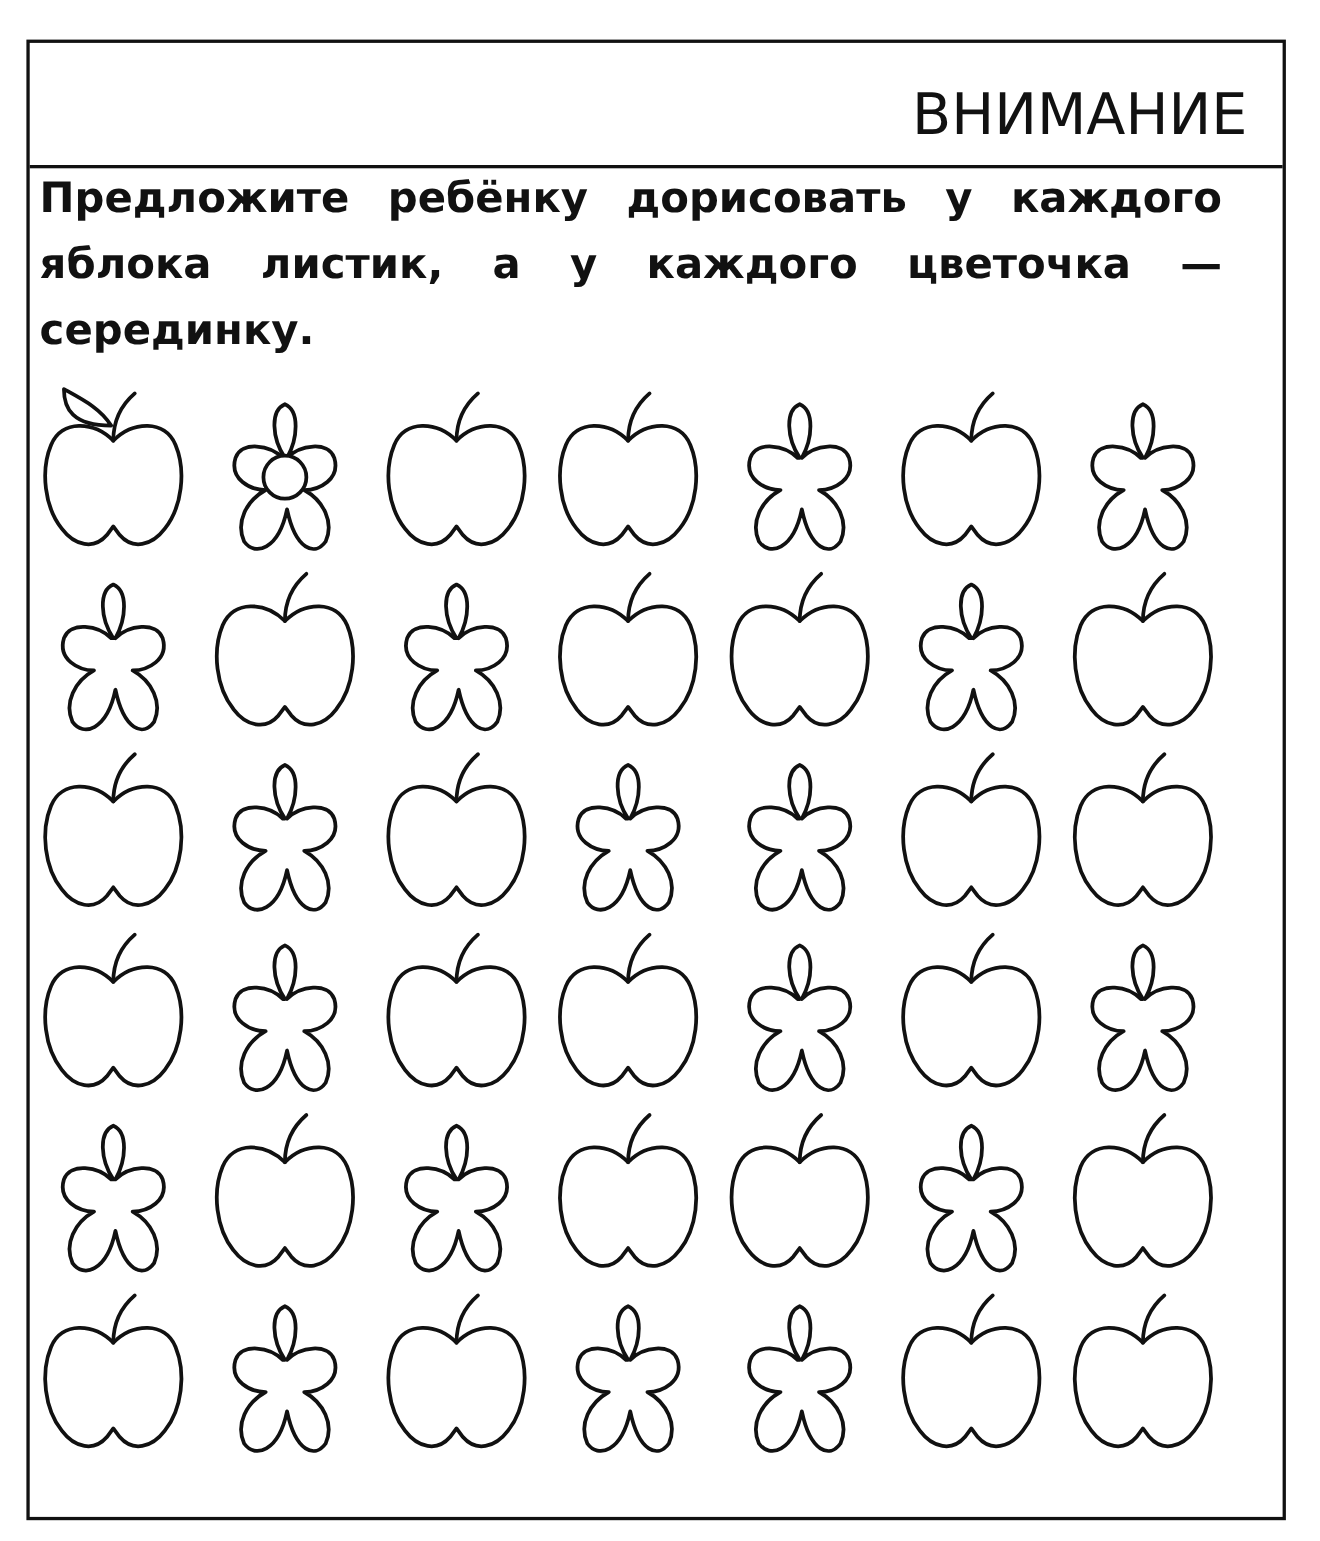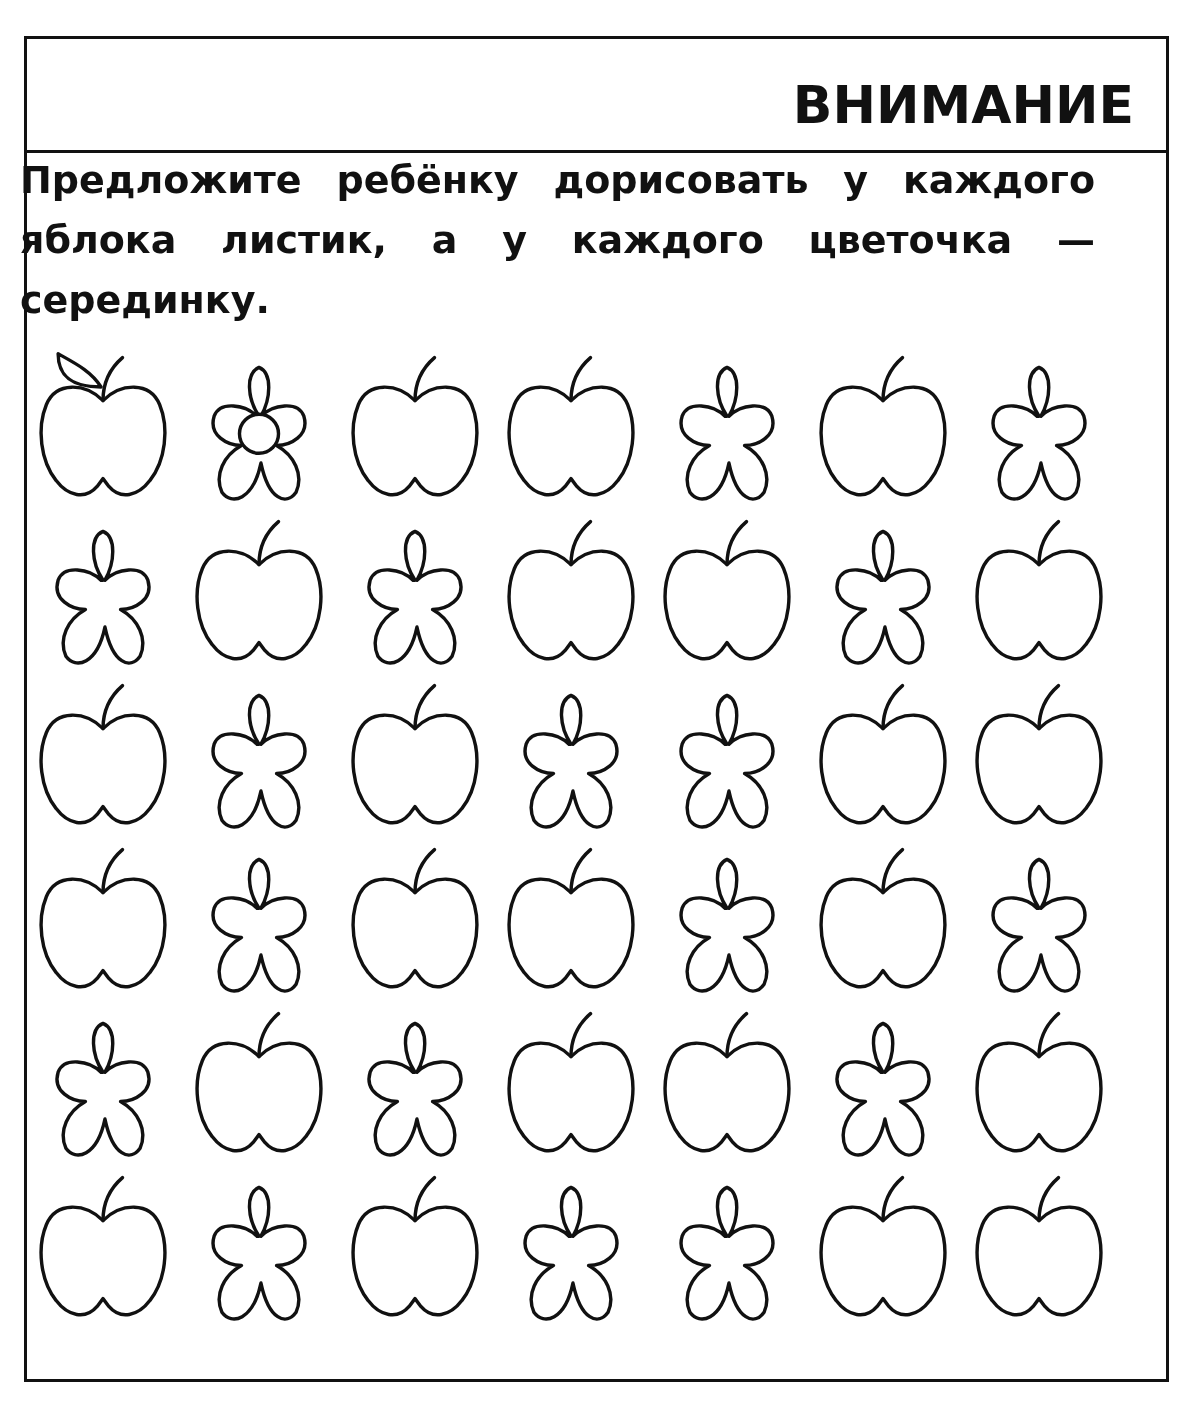--- a/index.html
+++ b/index.html
@@ -1,20 +1,20 @@
 <!DOCTYPE html>
 <html><head>
   <meta charset="utf-8">
   <style>
     html, body { margin: 0; padding: 0; background: #ffffff; }
     body { width: 1200px; height: 1401px; position: relative; overflow: hidden; font-family: "DejaVu Sans", sans-serif; color: #111; }
     .frame { position: absolute; left: 24px; top: 36px; width: 1145px; height: 1346px; border: 3px solid #111; box-sizing: border-box; }
     .header { position: absolute; left: 0; top: 0; right: 0; height: 111px; border-bottom: 3px solid #111; }
-    .title { position: absolute; right: 32px; top: 40px; font-size: 52px; font-weight: bold; letter-spacing: 0px; line-height: 1; }
-    .instructions { position: absolute; left: 20px; top: 150px; width: 1075px; font-size: 38px; font-weight: bold; line-height: 60px; text-align: justify; text-align-last: left; word-spacing: 10px; }
+    .title { position: absolute; right: 32px; top: 40px; font-size: 52px; font-weight: normal; letter-spacing: 0px; line-height: 1; }
+    .instructions { position: absolute; left: 36px; top: 150px; width: 1075px; font-size: 38px; font-weight: bold; line-height: 60px; text-align: justify; text-align-last: left; word-spacing: 10px; }
     .grid { position: absolute; left: 28px; top: 340px; width: 1090px; display: grid; grid-template-columns: repeat(7, 150px); grid-auto-rows: 164px; column-gap: 6px; }
     .cell { width: 150px; height: 164px; display: flex; align-items: flex-end; justify-content: center; }
     .cell svg { width: 140px; height: 160px; overflow: visible; }
     .stroke { fill: #fff; stroke: #111; stroke-width: 3.5; stroke-linejoin: round; stroke-linecap: round; }
   </style>
 </head>
 <body>
 
 <div class="frame">
   <div class="header">

